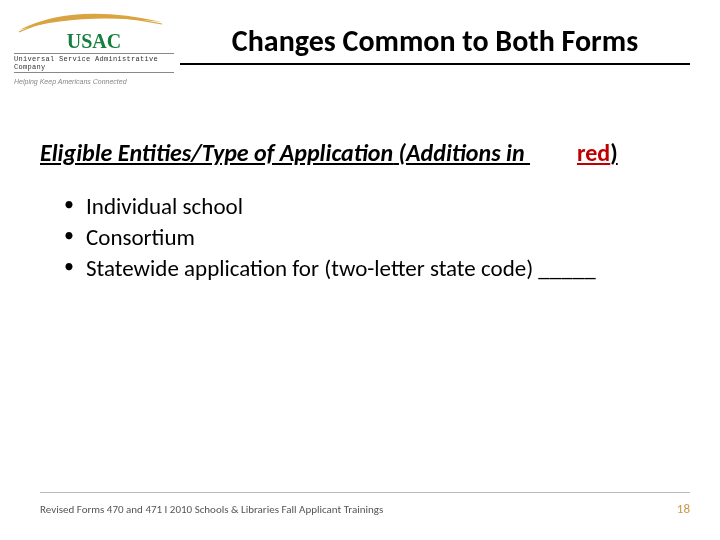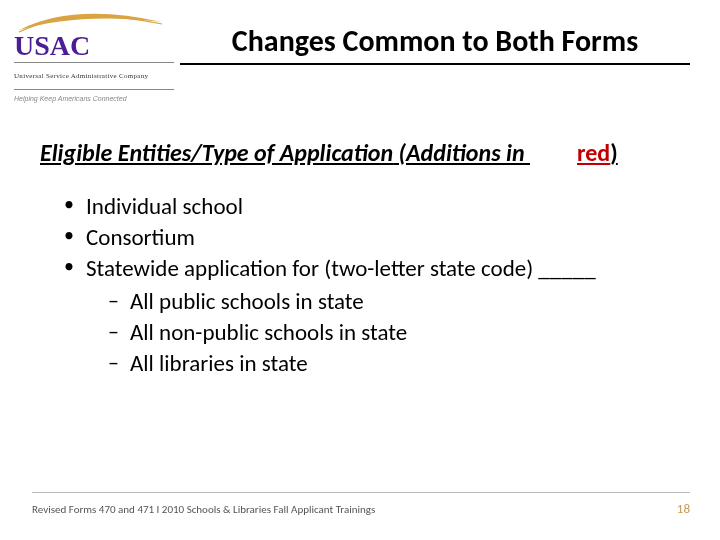--- a/index.html
+++ b/index.html
@@ -22,34 +22,35 @@
     top: 8px;
     width: 160px;
   }
   .logo-swoosh {
     width: 150px;
     height: 28px;
   }
   .logo-text {
     font-family: "Times New Roman", serif;
     font-weight: bold;
-    font-size: 28px;
-    color: #4c1d95;
+    font-size: 20px;
+    color: #15803d;
     letter-spacing: 0px;
     margin-top: -10px;
+    text-align: center;
   }
   .logo-sub {
-    font-family: Liberation Serif, serif;
+    font-family: Liberation Mono, monospace;
     font-size: 7px;
     color: #333;
     letter-spacing: 0.3px;
     margin-top: 0px;
     border-top: 0.5px solid #888;
     border-bottom: 0.5px solid #888;
-    padding: 9px 0;
+    padding: 1px 0;
   }
   .logo-tag {
     font-family: Arial, sans-serif;
     font-size: 7px;
     color: #888;
     font-style: italic;
     margin-top: 5px;
   }
   .title {
     position: absolute;
@@ -114,21 +115,21 @@
     content: "–";
     position: absolute;
     left: 0;
     top: 0;
     font-size: 22px;
     color: #000;
   }
   .footer {
     position: absolute;
     bottom: 18px;
-    left: 32px;
+    left: 40px;
     right: 30px;
     height: 30px;
   }
   .footer-rule {
     height: 1px;
     background: #bbb;
     margin-bottom: 8px;
   }
   .footer-row {
     display: flex;
@@ -164,25 +165,20 @@
 <div class="content">
   <div class="section-heading">
     <span class="underline">Eligible Entities/Type of Application</span><span class="underline"> (Additions in </span><span class="red">red</span><span class="paren-close">)</span>
   </div>
 
   <ul class="top-list">
     <li><span>Individual school</span></li>
     <li><span>Consortium</span></li>
     <li>
       <span>Statewide application for (two-letter state code) _____</span>
-      <ul class="sub-list">
-        <li><span>All public schools in state</span></li>
-        <li><span>All non-public schools in state</span></li>
-        <li><span>All libraries in state</span></li>
-      </ul>
     </li>
   </ul>
 </div>
 
 <div class="footer">
   <div class="footer-rule"></div>
   <div class="footer-row">
     <div class="footer-text">Revised Forms 470 and 471 I 2010 Schools &amp; Libraries Fall Applicant Trainings</div>
     <div class="page-num">18</div>
   </div>

